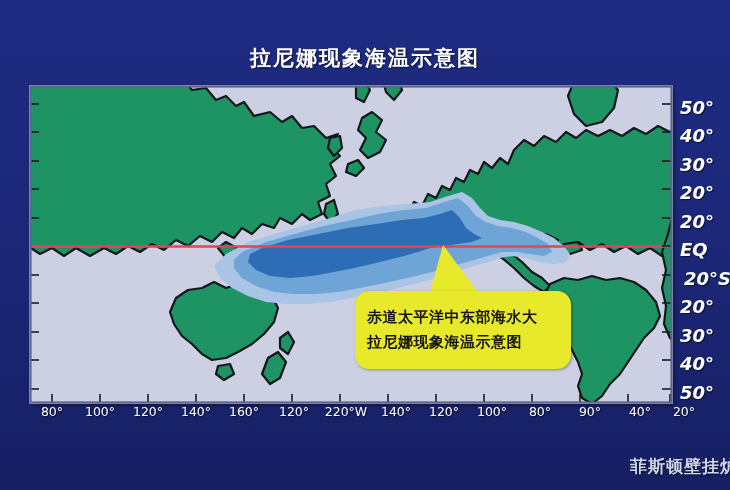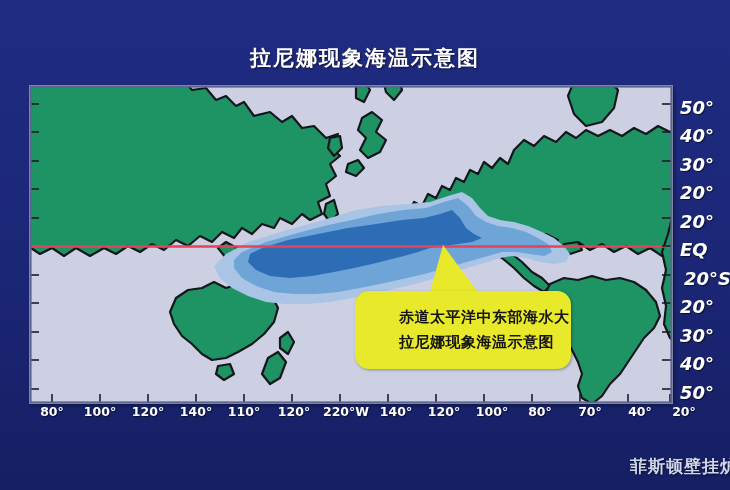--- a/index.html
+++ b/index.html
@@ -31,36 +31,36 @@
   .map-svg{position:absolute;left:0;top:0;width:642px;height:317px;display:block;}
 
   
   .lat-axis{position:absolute;left:676px;top:86px;width:54px;height:317px;}
   .lat-axis .lab{
     position:absolute;left:4px;color:#ffffff;font-size:18px;font-weight:bold;
     text-shadow:1px 1px 1px rgba(0,0,0,.6);white-space:nowrap;font-style:italic;
   }
   .lon-axis{position:absolute;left:30px;top:404px;width:700px;height:24px;}
   .lon-axis .lab{
-    position:absolute;top:0;color:#ffffff;font-size:12.5px;font-weight:bold;
+    position:absolute;top:0;color:#ffffff;font-size:12.5px;font-weight:normal;
     text-shadow:1px 1px 1px rgba(0,0,0,.6);white-space:nowrap;
     transform:translateX(-50%);
   }
 
   
   .callout{
     position:absolute;left:355px;top:291px;width:216px;height:78px;
     background:#e9e92b;border-radius:14px;
     box-shadow:1px 1px 3px rgba(0,0,0,.35);
     display:flex;flex-direction:column;justify-content:center;
     padding:0 12px;box-sizing:border-box;
   }
   .callout .line{
     color:#141414;font-size:15px;font-weight:bold;line-height:1.65;
-    white-space:nowrap;letter-spacing:.5px;margin-left:32px;
+    white-space:nowrap;letter-spacing:.5px;
   }
   .pointer{position:absolute;left:410px;top:232px;width:180px;height:110px;
            pointer-events:none;}
 
   
   .watermark{
     position:absolute;right:16px;bottom:12px;
     color:#cfd6ea;font-size:17px;font-weight:bold;letter-spacing:1px;
     text-shadow:1px 1px 2px rgba(0,0,0,.6);white-space:nowrap;
   }
@@ -234,27 +234,27 @@
     <div class="lab" style="top:239px">30°</div>
     <div class="lab" style="top:267px">40°</div>
     <div class="lab" style="top:296px">50°</div>
   </div>
 
   <div class="lon-axis">
     <div class="lab" style="left:22px">80°</div>
     <div class="lab" style="left:70px">100°</div>
     <div class="lab" style="left:118px">120°</div>
     <div class="lab" style="left:166px">140°</div>
-    <div class="lab" style="left:214px">110°</div>
+    <div class="lab" style="left:214px">160°</div>
     <div class="lab" style="left:264px">120°</div>
     <div class="lab" style="left:316px">220°W</div>
     <div class="lab" style="left:366px">140°</div>
     <div class="lab" style="left:414px">120°</div>
     <div class="lab" style="left:462px">100°</div>
     <div class="lab" style="left:510px">80°</div>
-    <div class="lab" style="left:560px">70°</div>
+    <div class="lab" style="left:560px">90°</div>
     <div class="lab" style="left:610px">40°</div>
     <div class="lab" style="left:654px">20°</div>
   </div>
 
   <div class="watermark">菲斯顿壁挂炉</div>
 
 </div>
 
 </body></html>

